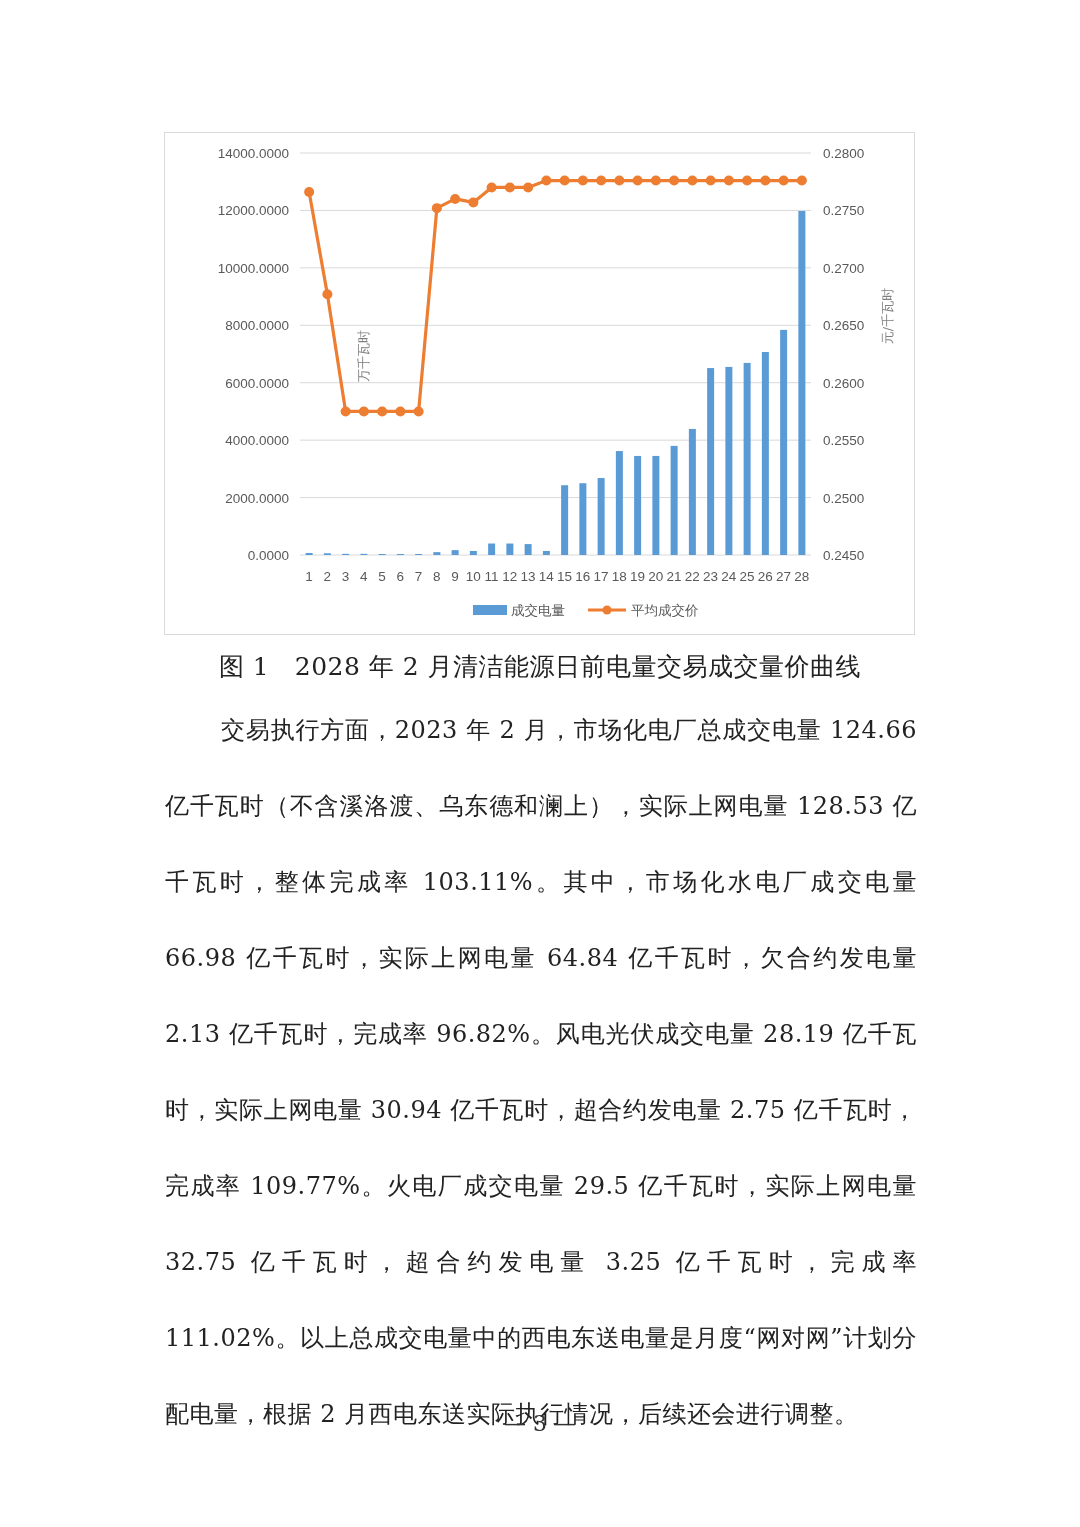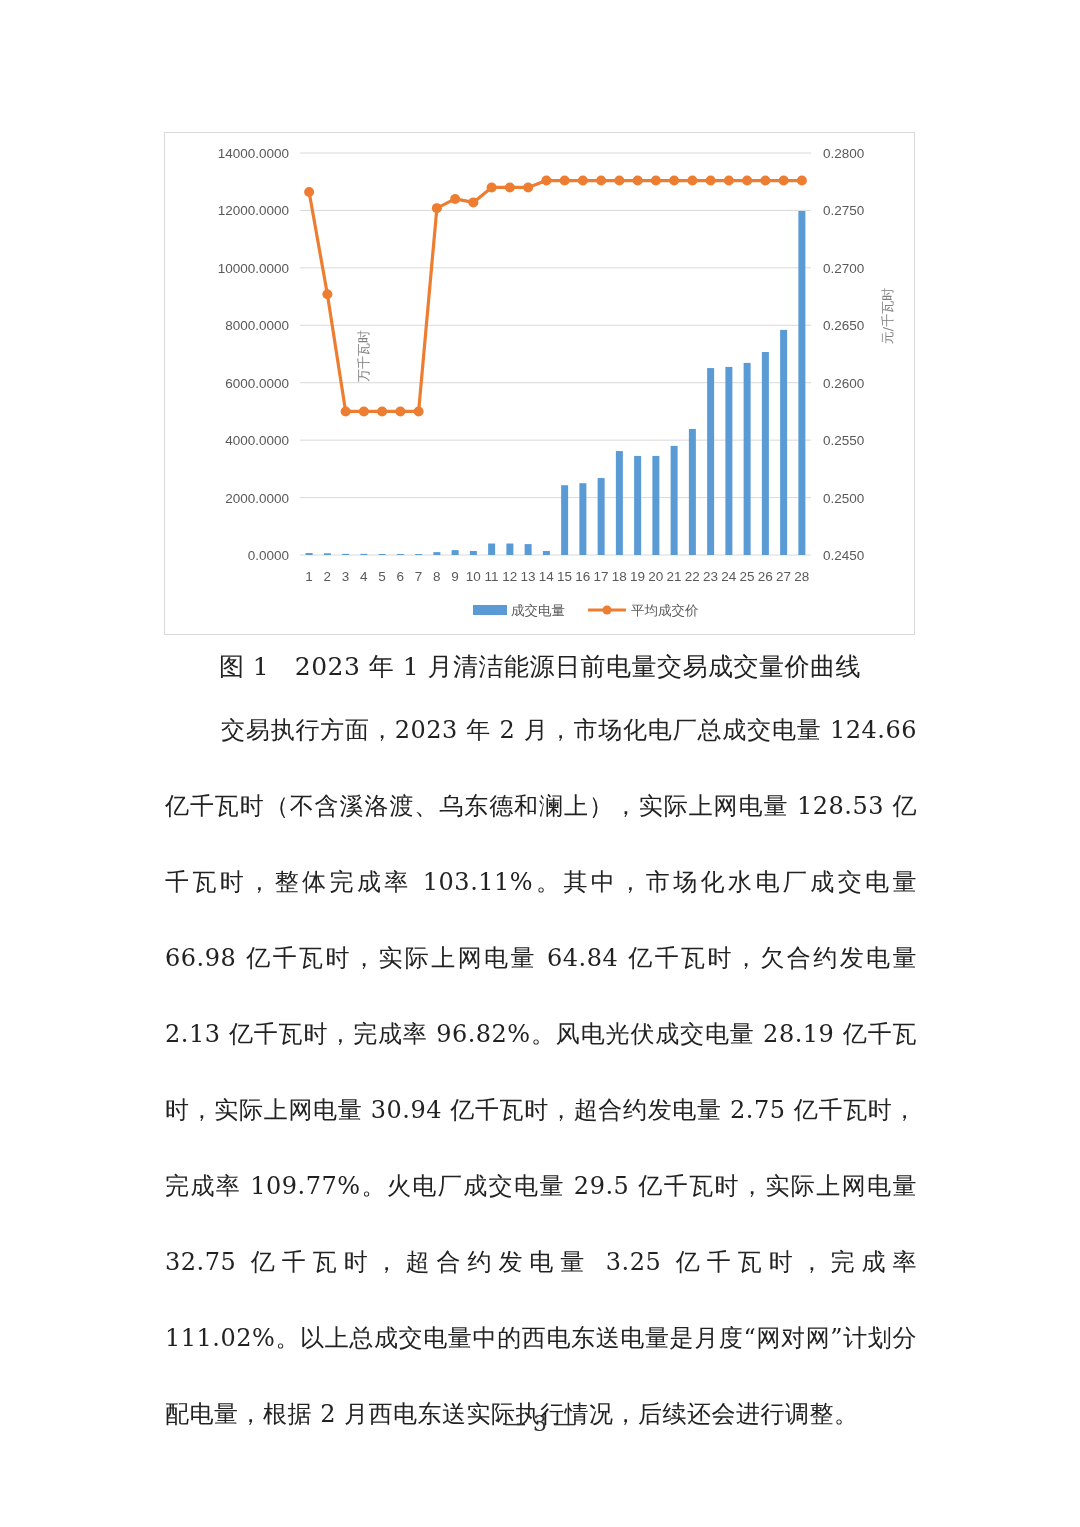--- a/index.html
+++ b/index.html
@@ -130,15 +130,15 @@
       <circle cx="618.625" cy="47.56571428571442" r="5" fill="#ed7d31"></circle>
       <circle cx="636.875" cy="47.56571428571442" r="5" fill="#ed7d31"></circle>
       <rect x="308" y="472" width="34" height="10" fill="#5b9bd5"></rect>
       <text x="346" y="482" class="legend-text">成交电量</text>
       <line x1="423" x2="461" y1="477" y2="477" stroke="#ed7d31" stroke-width="3.2"></line>
       <circle cx="442" cy="477" r="4.5" fill="#ed7d31"></circle>
       <text x="466" y="482" class="legend-text">平均成交价</text>
     </svg>
 </div>
 
-<div class="caption">图 1　2023 年 1 月清洁能源日前电量交易成交量价曲线</div>
+<div class="caption">图 1　2028 年 2 月清洁能源日前电量交易成交量价曲线</div>
 <div class="para">交易执行方面，2023 年 2 月，市场化电厂总成交电量 124.66 亿千瓦时（不含溪洛渡、乌东德和澜上），实际上网电量 128.53 亿千瓦时，整体完成率 103.11%。其中，市场化水电厂成交电量 66.98 亿千瓦时，实际上网电量 64.84 亿千瓦时，欠合约发电量 2.13 亿千瓦时，完成率 96.82%。风电光伏成交电量 28.19 亿千瓦时，实际上网电量 30.94 亿千瓦时，超合约发电量 2.75 亿千瓦时，完成率 109.77%。火电厂成交电量 29.5 亿千瓦时，实际上网电量 32.75 亿千瓦时，超合约发电量 3.25 亿千瓦时，完成率 111.02%。以上总成交电量中的西电东送电量是月度“网对网”计划分配电量，根据 2 月西电东送实际执行情况，后续还会进行调整。</div>
 <div class="page-num">— 3 —</div>
 
 </body></html>

